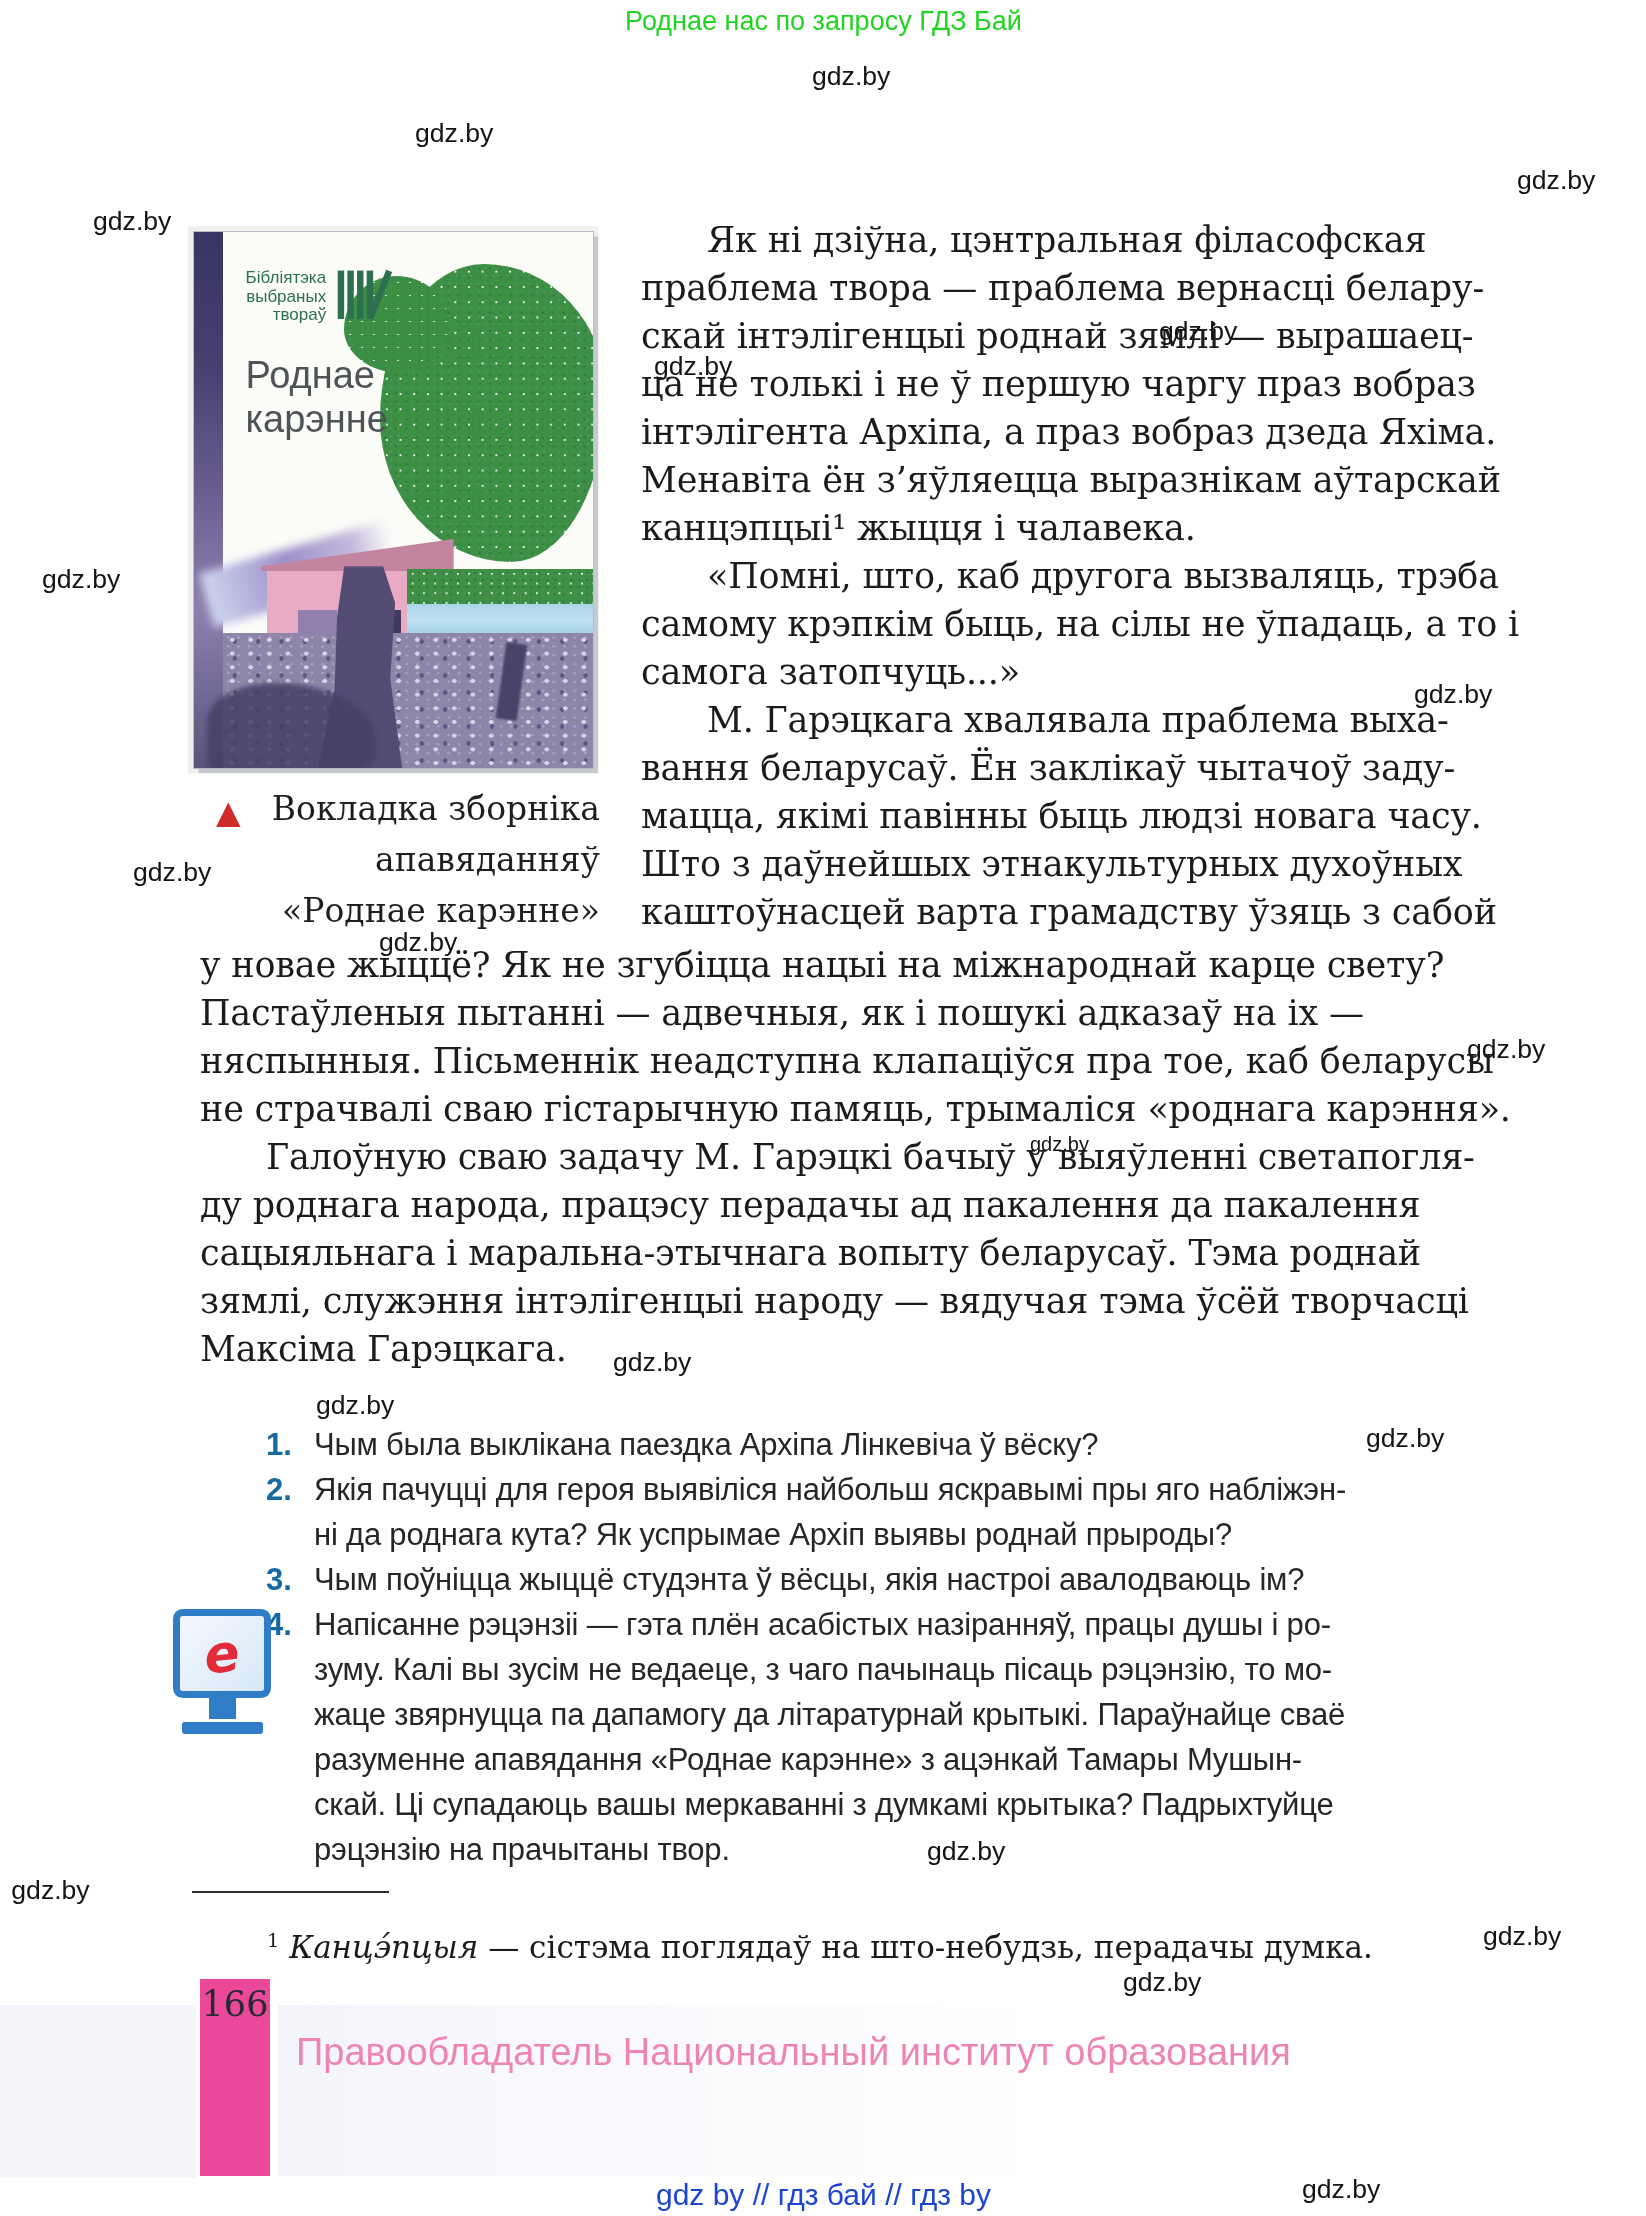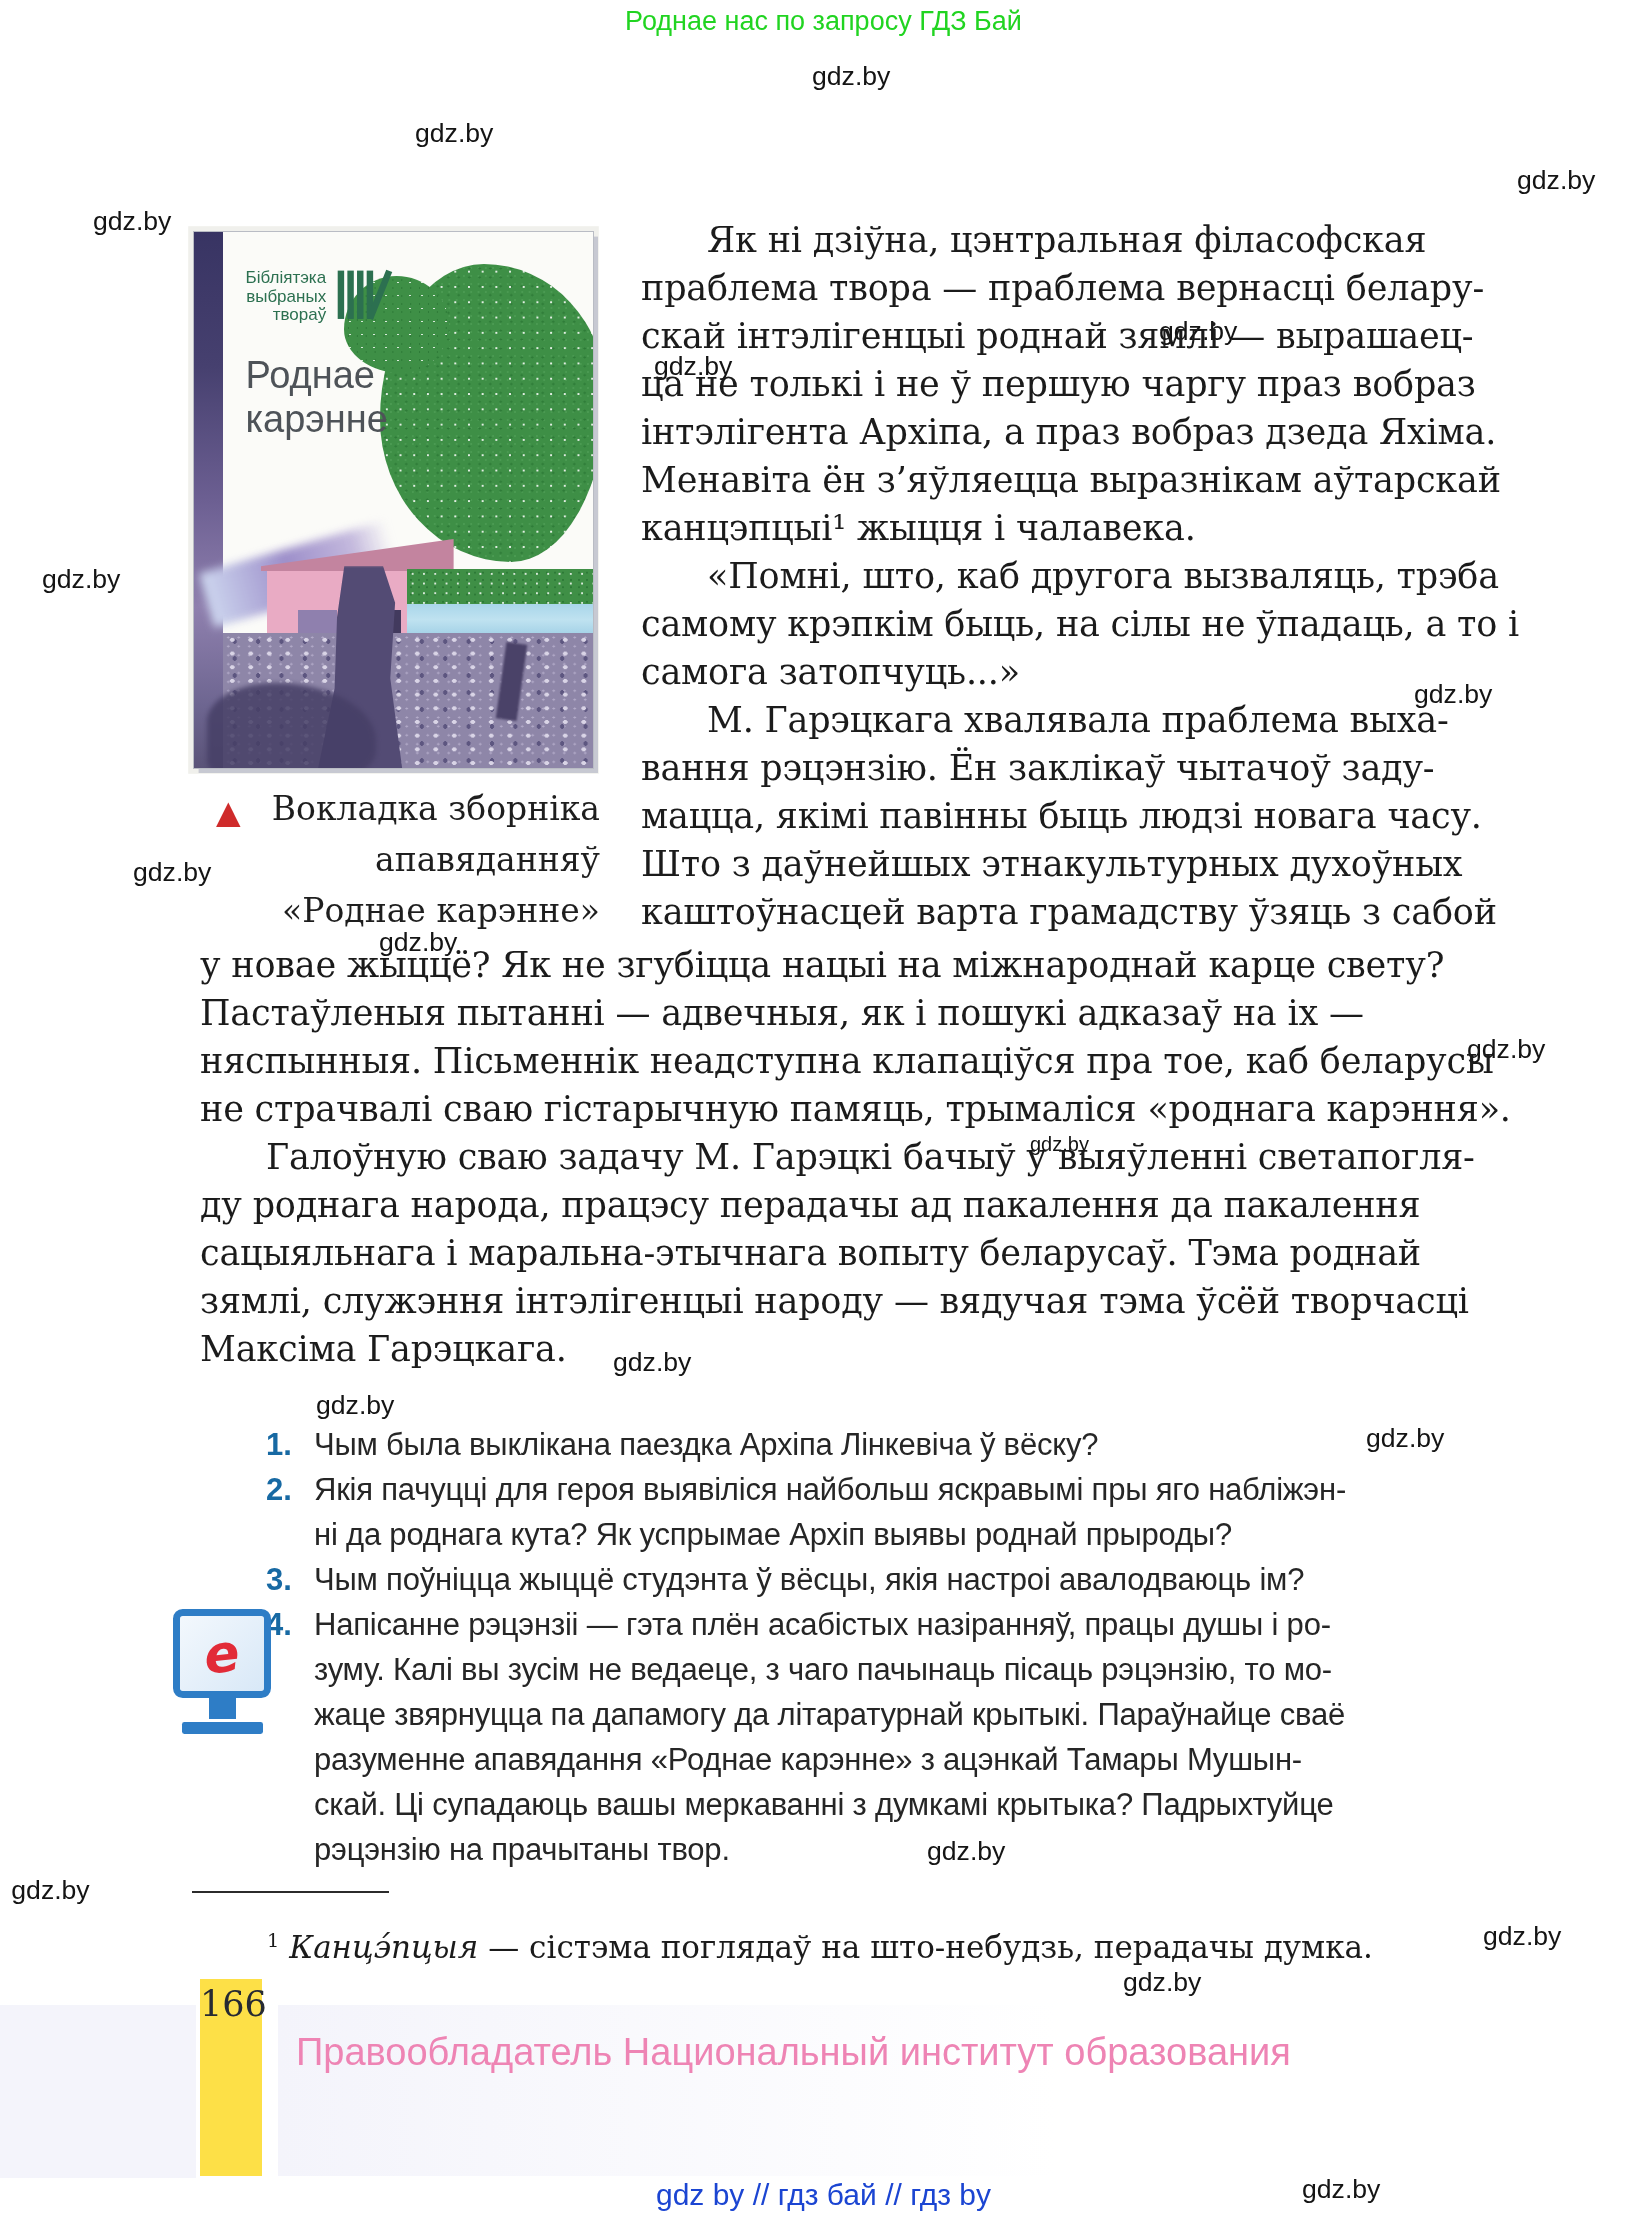--- a/index.html
+++ b/index.html
@@ -172,22 +172,22 @@
   .footnote {
     position:absolute; left:193px; top:1918px; width:1273px;
     font-size:31px; line-height:45px; color:#1b1b1b; text-indent:74px;
   }
   .footnote sup { font-size:19.3px; }
   .footnote .term { font-style:italic;text-align:right; }
 
   
   .bb-left  { position:absolute; left:0; top:2005px; width:196px; height:173px; background:#f4f4fb; }
   .bb-bar   {
-    position:absolute; left:200px; top:1979px; width:62px; height:197px;
-    background:#fde047; text-align:center;
+    position:absolute; left:200px; top:1979px; width:70px; height:197px;
+    background:#ec4899; text-align:center;
   }
   .bb-page  { font-size:35px; color:#262a33; padding-top:4.8px; }
   .bb-wide  {
     position:absolute; left:278px; top:2005px; width:778px; height:171px;
     background:linear-gradient(90deg,#f4f4fb 0%, #ffffff 100%);
   }
   .copyright {
     position:absolute; left:296px; top:2031px;
     font-family:"Liberation Sans", sans-serif; font-size:38px; color:#ee84b4;
     white-space:nowrap;
@@ -271,21 +271,21 @@
 праблема твора — праблема вернасці белару-
 скай інтэлігенцыі роднай зямлі — вырашаец-
 ца не толькі і не ў першую чаргу праз вобраз
 інтэлігента Архіпа, а праз вобраз дзеда Яхіма.
 Менавіта ён з’яўляецца выразнікам аўтарскай
 канцэпцыі¹ жыцця і чалавека.</div>
     <div class="para prewrap indent">«Помні, што, каб другога вызваляць, трэба
 самому крэпкім быць, на сілы не ўпадаць, а то і
 самога затопчуць...»</div>
     <div class="para prewrap indent">М. Гарэцкага хвалявала праблема выха-
-вання рэцэнзію. Ён заклікаў чытачоў заду-
+вання беларусаў. Ён заклікаў чытачоў заду-
 мацца, якімі павінны быць людзі новага часу.
 Што з даўнейшых этнакультурных духоўных
 каштоўнасцей варта грамадству ўзяць з сабой</div>
   </div>
 
   <div class="col-full">
     <div class="para prewrap">у новае жыццё? Як не згубіцца нацыі на міжнароднай карце свету?
 Пастаўленыя пытанні — адвечныя, як і пошукі адказаў на іх —
 няспынныя. Пісьменнік неадступна клапаціўся пра тое, каб беларусы
 не страчвалі сваю гістарычную памяць, трымаліся «роднага карэння».</div>

